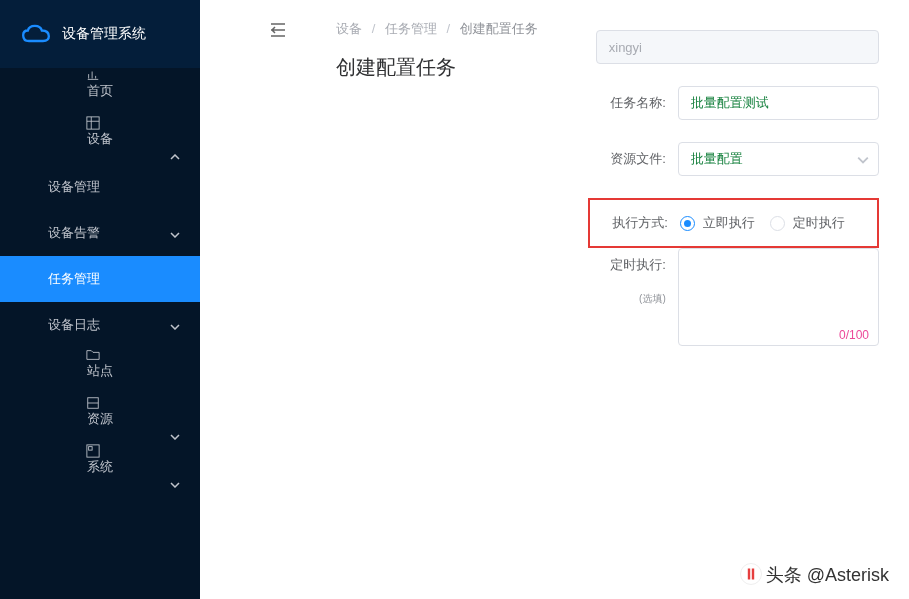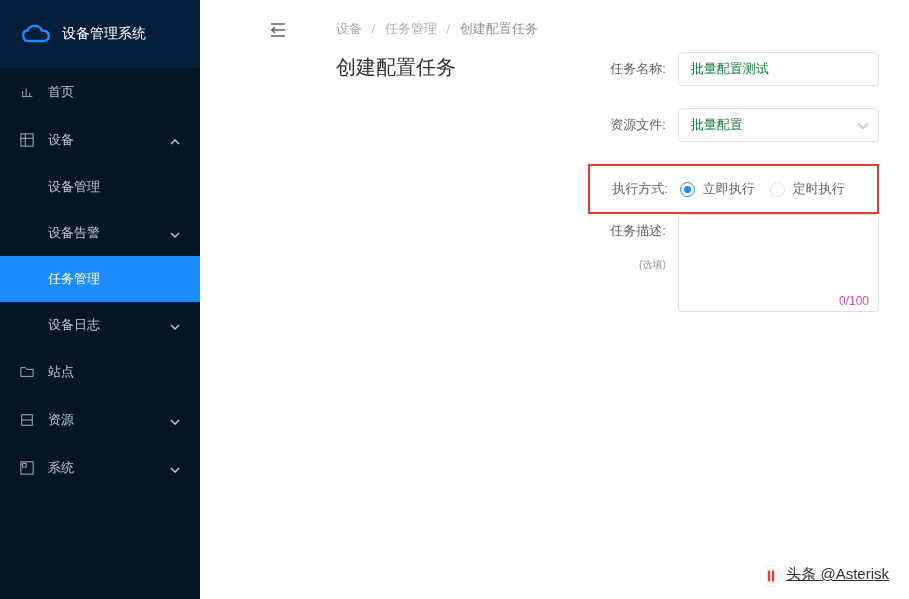--- a/index.html
+++ b/index.html
@@ -3,21 +3,21 @@
   <meta charset="utf-8">
   <style>
     * { margin: 0; padding: 0; box-sizing: border-box; font-family: -apple-system, BlinkMacSystemFont, "Segoe UI", "PingFang SC", "Microsoft YaHei", sans-serif; }
     body { width: 909px; height: 599px; overflow: hidden; background: #f5f7fa; display: flex; }
     
     .sidebar { width: 200px; height: 100%; background: #041528; color: #fff; flex-shrink: 0; }
     .logo-area { height: 68px; display: flex; align-items: center; padding-left: 22px; background: #041e3a; }
     .logo-cloud { width: 28px; height: 20px; color: #1a8cff; margin-right: 12px; display: flex; align-items: center; }
     .logo-text { font-size: 14px; color: #fff; font-weight: 500; }
     
-    .menu-item { height: 48px; display: flex; align-items: center; padding: 0 20px; color: #c0c4cc; font-size: 13px; cursor: pointer; position: relative; }
+    .menu-item { height: 48px; display: flex; align-items: center; padding: 0 20px; color: #c0c4cc; font-size: 13px; cursor: pointer; position: relative; flex-direction: column; }
     .menu-item .mi-icon { width: 16px; margin-right: 12px; display: inline-flex; }
     .menu-item .mi-arrow { margin-left: auto; }
     
     .submenu-item { height: 46px; display: flex; align-items: center; padding: 0 20px 0 48px; color: #c0c4cc; font-size: 13px; cursor: pointer; position: relative; }
     .submenu-item .mi-arrow { margin-left: auto; }
     .submenu-item.active { background: #1a8cff; color: #fff; }
     
     .main { flex: 1; display: flex; flex-direction: row; background: #fff; overflow: hidden; padding-left: 48px; }
     .topbar { height: 60px; display: flex; align-items: center; padding: 0 20px; border-bottom: 1px solid #fff; }
     .collapse-icon { width: 20px; height: 20px; color: #666; cursor: pointer; }
@@ -45,21 +45,21 @@
     .ta-wrap { position: relative; }
     
     .radio-row { display: flex; align-items: center; height: 34px; gap: 15px; }
     .radio-opt { display: flex; align-items: center; font-size: 13px; color: #606266; cursor: pointer; }
     .radio-dot { width: 15px; height: 15px; border: 1px solid #dcdfe6; border-radius: 50%; margin-right: 8px; display: inline-flex; align-items: center; justify-content: center; }
     .radio-opt.checked .radio-dot { border-color: #1a8cff; }
     .radio-opt.checked .radio-dot::after { content: ''; width: 7px; height: 7px; border-radius: 50%; background: #1a8cff; }
     
     .highlight-box { border: 2px solid #e53935; padding: 6px 8px; margin-left: -8px; margin-bottom: 0; }
     
-    .watermark { position: fixed; right: 20px; bottom: 12px; font-size: 15px; color: #333; font-weight: 500; display: flex; align-items: flex-start; gap: 4px; text-decoration: underline; }
+    .watermark { position: fixed; right: 20px; bottom: 12px; font-size: 18px; color: #333; font-weight: 500; display: flex; align-items: flex-start; gap: 4px; }
     .wm-logo { width: 22px; height: 22px; border-radius: 50%; background: #fff; border: 1px solid #eee; display: inline-flex; align-items: center; justify-content: center; }
   </style>
 </head>
 <body>
 
 <div class="sidebar">
   <div class="logo-area">
     <span class="logo-cloud">
       <svg viewBox="0 0 24 16" width="28" height="20">
           <path fill="none" stroke="currentColor" stroke-width="2" d="M6 14 Q1 14 1 9 Q1 5 5 5 Q6 1 11 1 Q16 1 17 5 Q23 5 23 10 Q23 14 18 14 Z"></path>
@@ -162,20 +162,23 @@
       <span class="sep">/</span>
       <span class="last">创建配置任务</span>
     </div>
     <h1 class="page-title">创建配置任务</h1>
   </div>
 
   <div class="content-gap"></div>
 
   <div class="form-area">
     <div class="form-row">
+      <div class="form-control">
+        <input class="input" disabled="" value="xingyi" style="">
+      </div>
     </div>
 
     <div class="form-row">
       <div class="form-label">任务名称:</div>
       <div class="form-control">
         <input class="input" value="批量配置测试" style="">
       </div>
     </div>
 
     <div class="form-row">
@@ -199,21 +202,21 @@
           <label class="radio-opt">
             <span class="radio-dot"></span>
             <span>定时执行</span>
           </label>
         </div>
       </div>
     </div>
 
     <div class="form-row">
       <div class="form-label">
-        <span>任务描述:</span>
+        <span>定时执行:</span>
         <span class="form-sub">(选填)</span>
       </div>
       <div class="form-control ta-wrap">
         <textarea class="textarea" style=""></textarea>
         <span class="counter">0/100</span>
       </div>
     </div>
   </div>
 </div>
 

